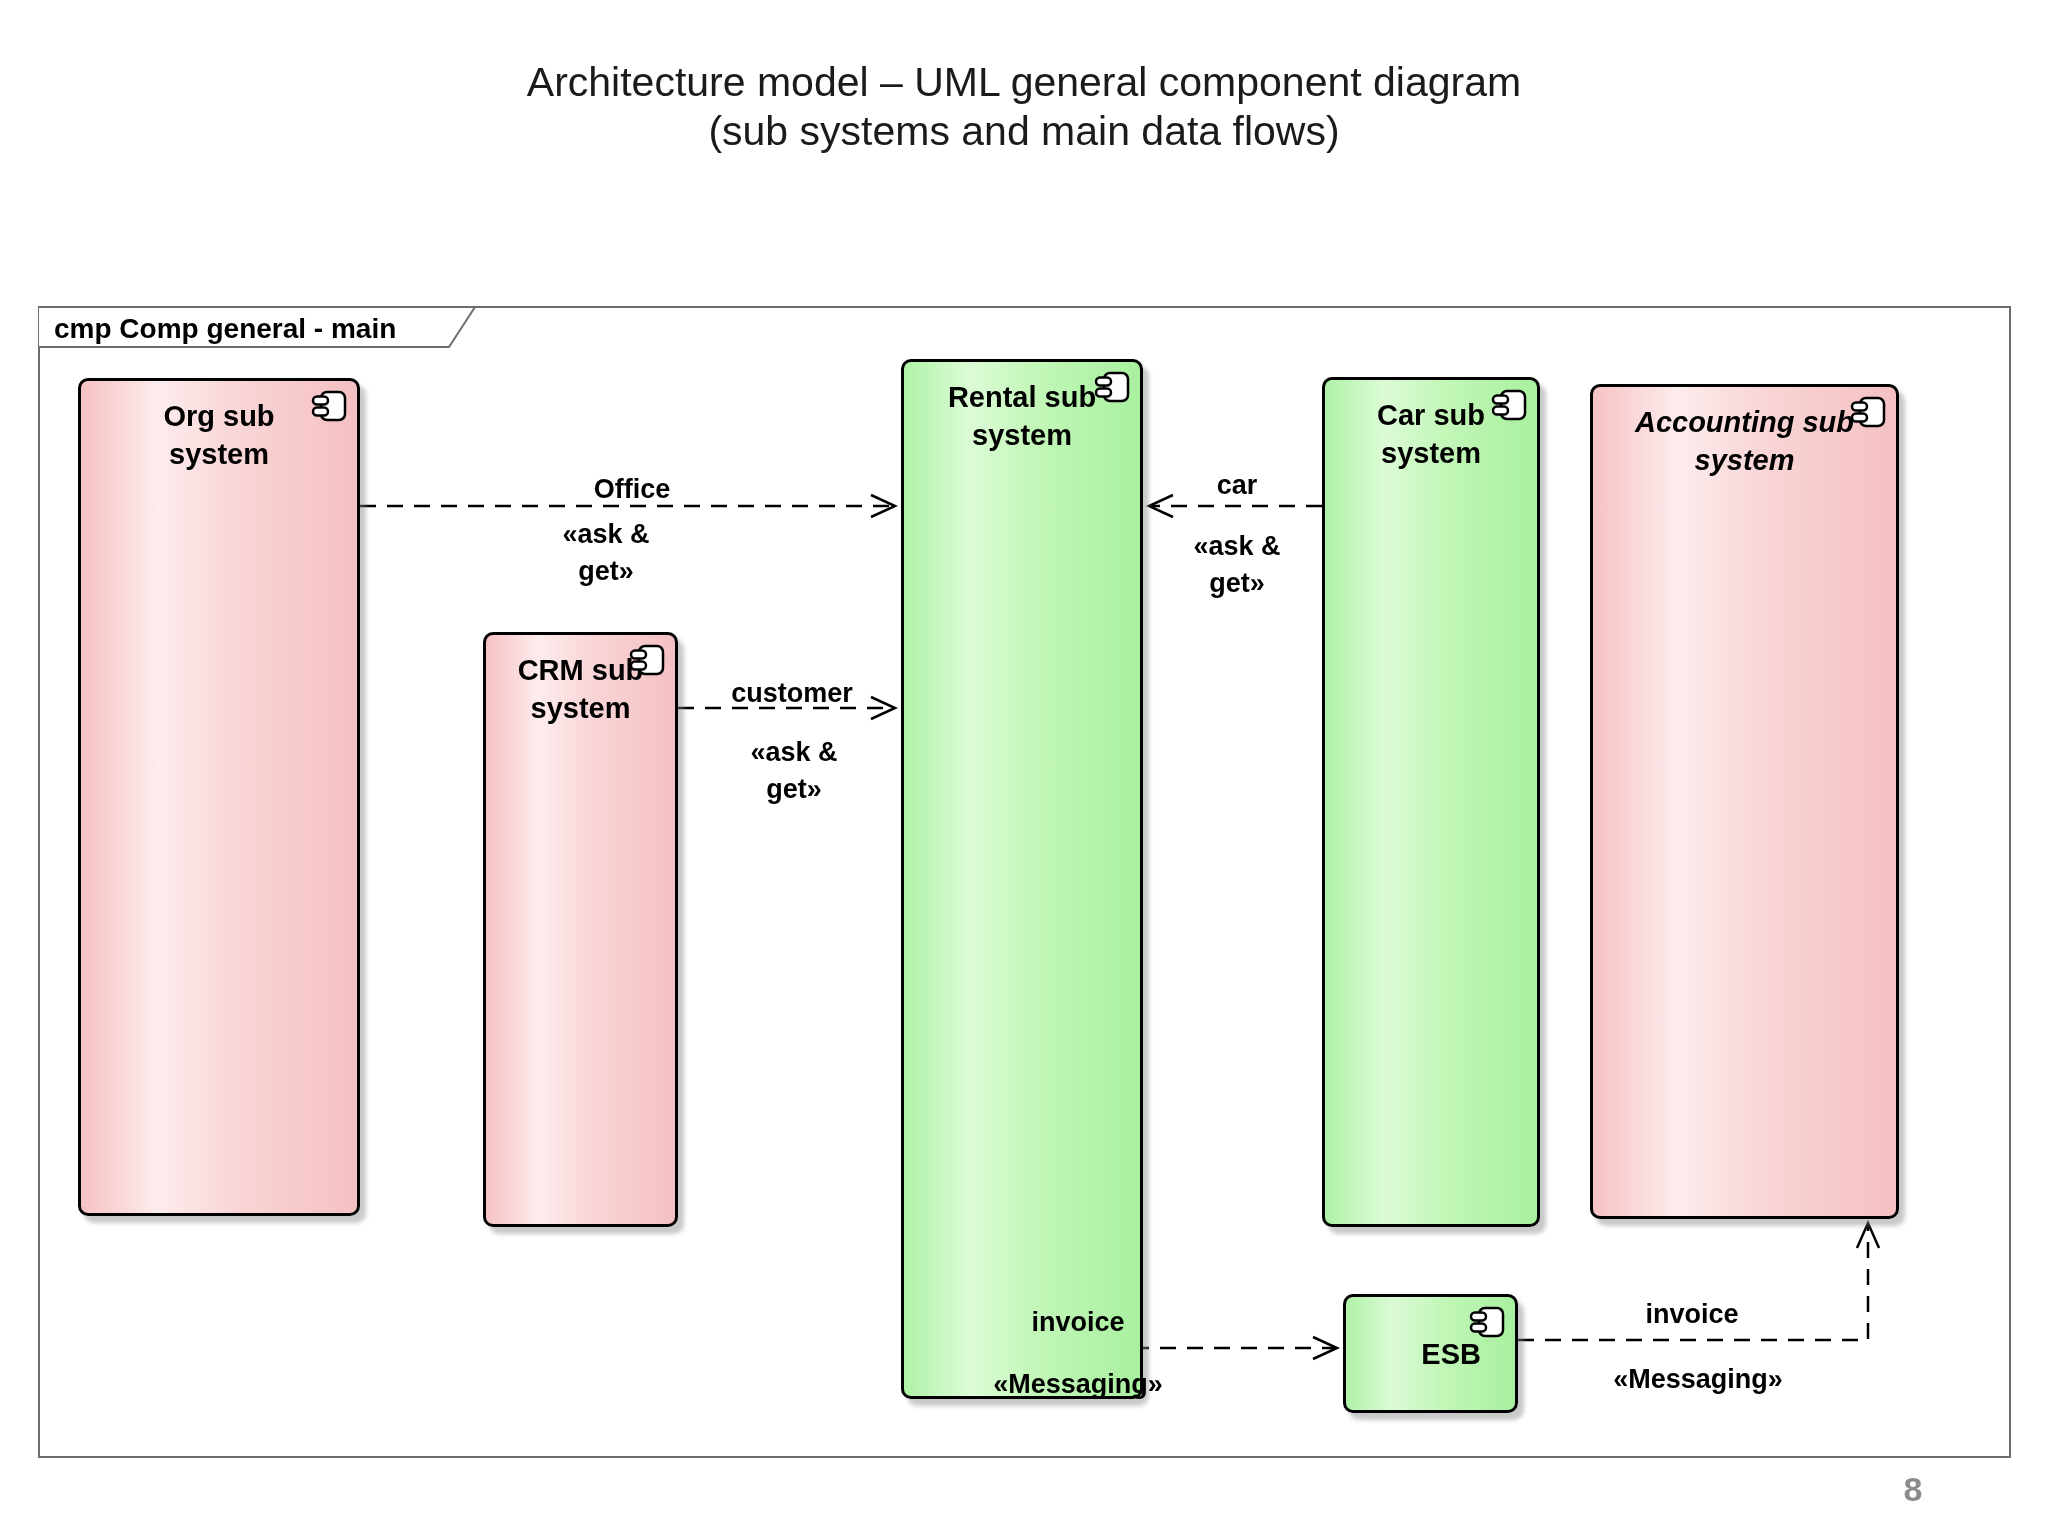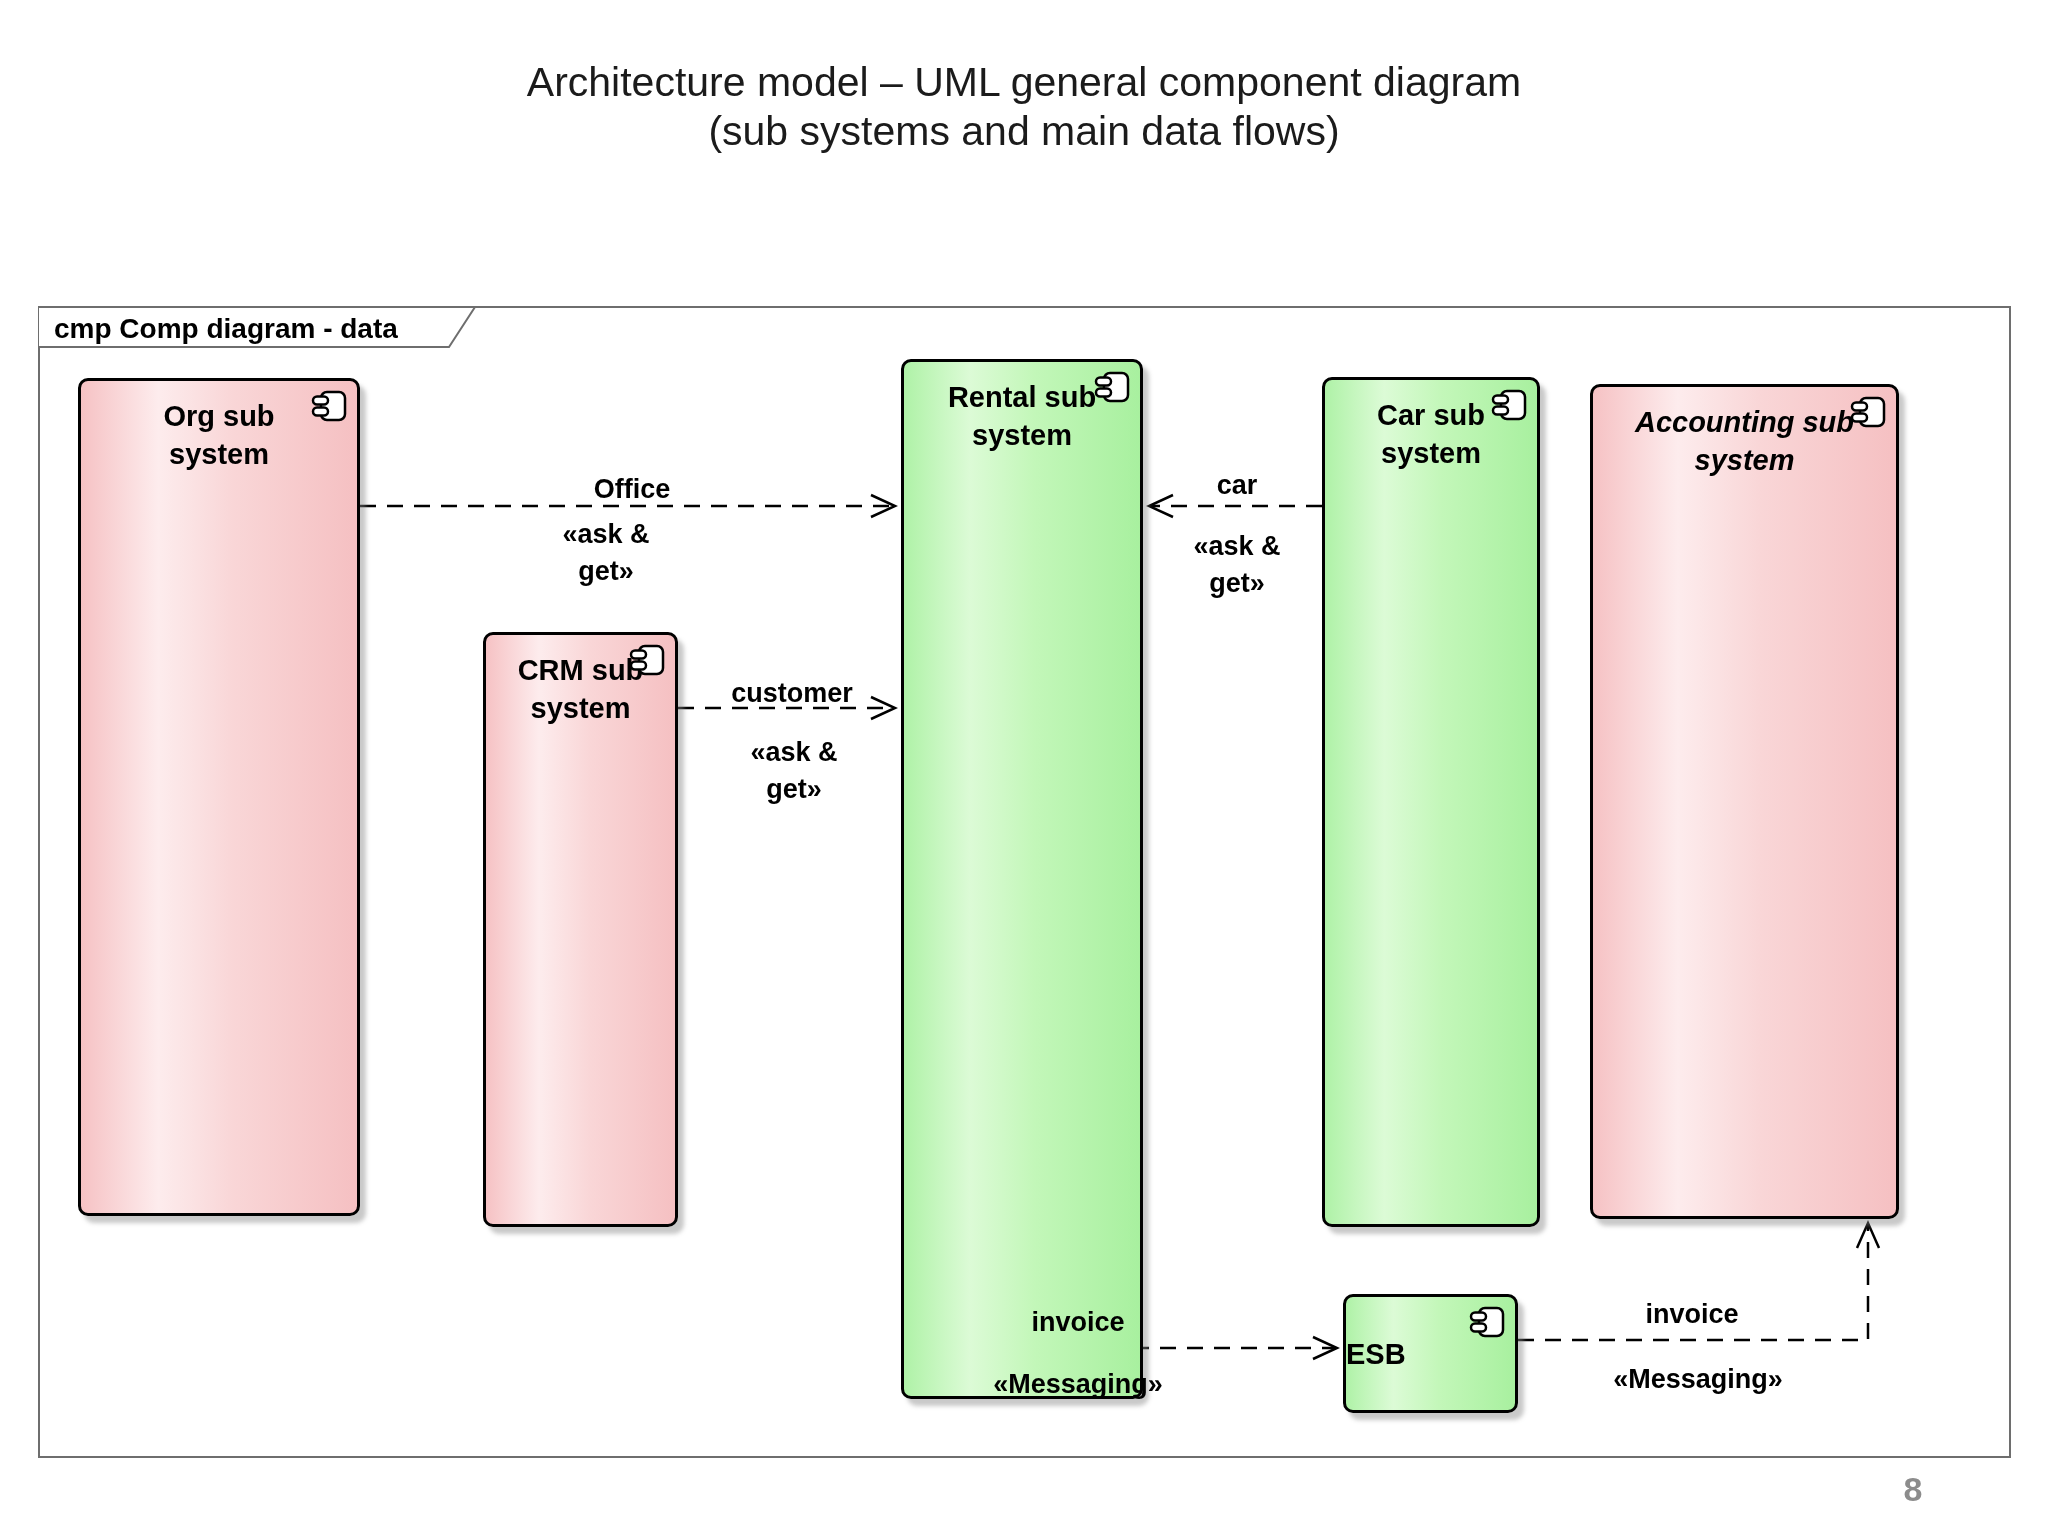--- a/index.html
+++ b/index.html
@@ -31,21 +31,21 @@
     position:absolute; z-index:2; box-sizing:border-box;
     border:3px solid #000; border-radius:10px;
     box-shadow:6px 7px 4px rgba(135,135,135,0.45);
   }
   .component.pink  { background:linear-gradient(90deg,#f6c2c4 0%,#fdeced 28%,#f9d6d7 55%,#f5c0c2 100%); }
   .component.green { background:linear-gradient(90deg,#aff2a7 0%,#dcfbd6 28%,#c3f7b9 55%,#a8f09f 100%); }
   .comp-label {
     font-weight:bold; font-size:29px; line-height:38px; text-align:center;
     white-space:pre-line; padding-top:16px; color:#000;
   }
-  .component.esb { display:flex; align-items:center; justify-content:flex-start; }
+  .component.esb { display:flex; align-items:center; justify-content:flex-end;padding-left:44px; }
   .component.esb .comp-label { padding:0 34px 0 0; }
   .comp-icon { position:absolute; right:10px; top:9px; }
   
   .edge-name, .edge-stereo, .page-number {
     position:absolute; z-index:3; transform:translate(-50%,-50%); color:#000;font-weight:bold;
   }
   .edge-name  { font-size:27px; white-space:nowrap; }
   .edge-stereo{ font-size:27px; line-height:37px; text-align:center; white-space:pre-line; }
   .page-number{ font-size:34px; color:#8c8c8c; }
 </style>
@@ -56,21 +56,21 @@
 
   <div class="slide-title">
     <div>Architecture model – UML general component diagram</div>
     <div>(sub systems and main data flows)</div>
   </div>
 
   <div class="frame"></div>
   <svg class="frame-tab-svg" width="445" height="44">
     <polygon points="0,1 437,1 411,41 0,41" fill="#ffffff" stroke="#6e6e6e" stroke-width="2"></polygon>
   </svg>
-  <div class="frame-tab-label">cmp Comp diagram - data</div>
+  <div class="frame-tab-label">cmp Comp general - main</div>
 
   <svg class="connectors" width="2048" height="1536">
     <path class="dash" d="M360 484 L893 484"></path>
     <path class="head" d="M871 473 L895 484 L871 495"></path>
 
     <path class="dash" d="M1322 484 L1151 484"></path>
     <path class="head" d="M1173 473 L1149 484 L1173 495"></path>
 
     <path class="dash" d="M678 686 L893 686"></path>
     <path class="head" d="M871 675 L895 686 L871 697"></path>

